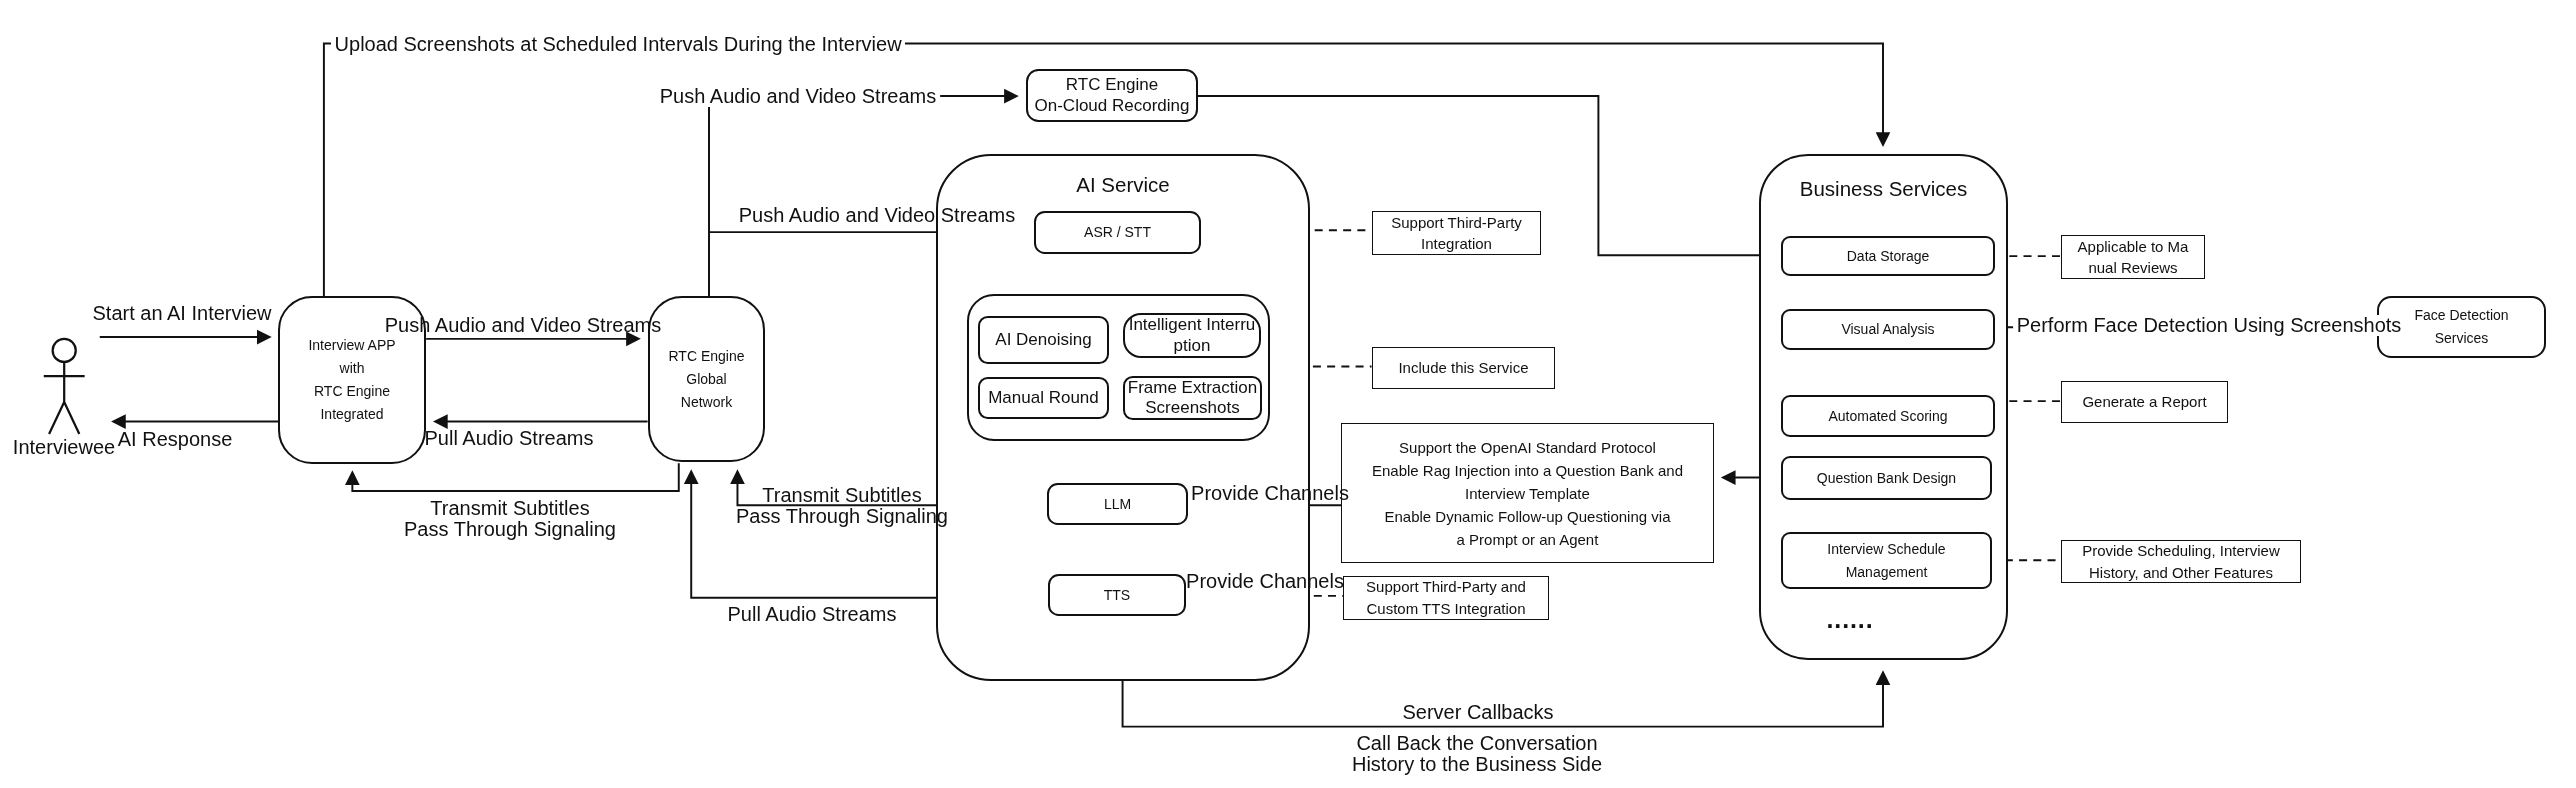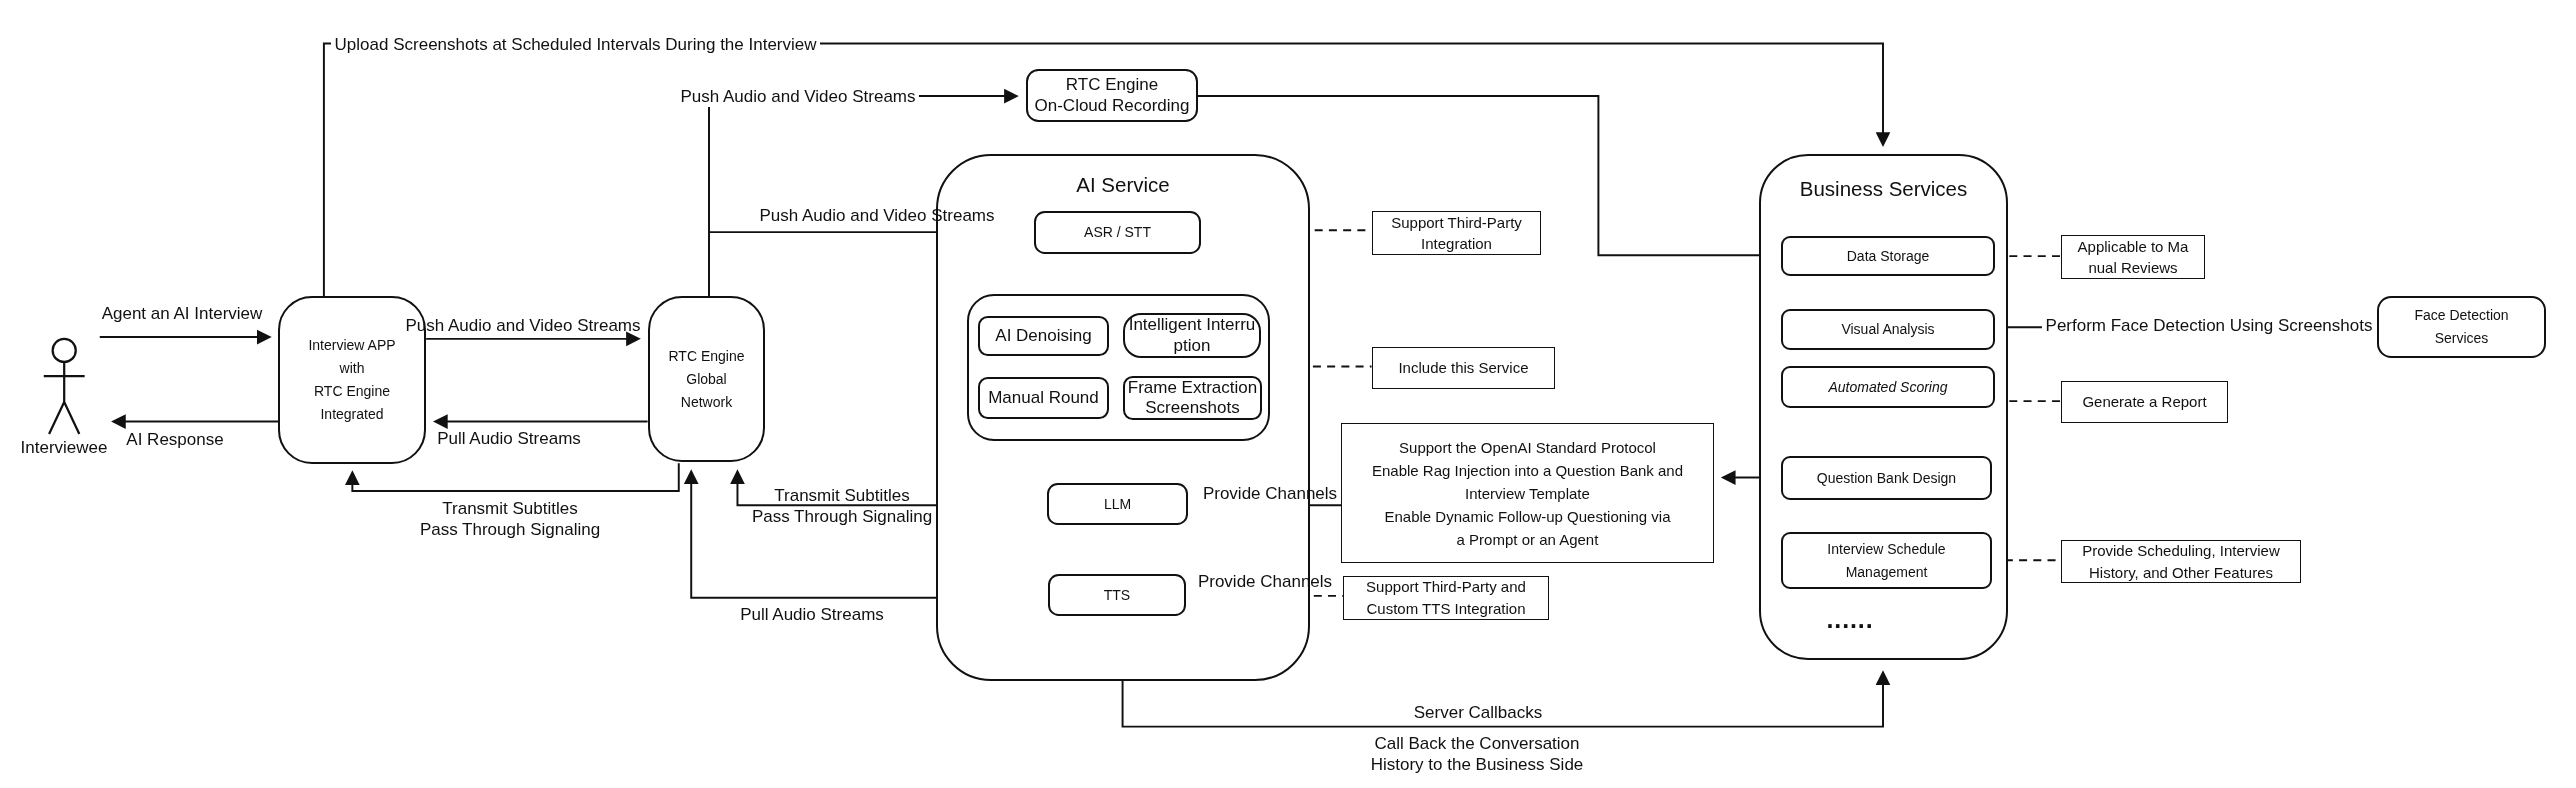--- a/index.html
+++ b/index.html
@@ -20,21 +20,21 @@
   }
   .container-title{
     position:absolute;left:0;right:0;text-align:center;font-size:20.5px;color:#111;
   }
   .ann{
     position:absolute;box-sizing:border-box;border:1.8px solid #111;background:#fff;
     display:flex;flex-direction:column;align-items:center;justify-content:center;
     text-align:center;font-size:15px;line-height:21.3px;
   }
   .elabel{
-    position:absolute;font-size:17px;line-height:21.3px;white-space:nowrap;
+    position:absolute;font-size:20px;line-height:21.3px;white-space:nowrap;
     text-align:center;transform:translateX(-50%);
   }
   .elabel.leftalign{transform:none;text-align:left;}
   .elabel.bg{background:#fff;padding:0 3.6px;}
   .dots{position:absolute;transform:translateX(-50%);font-size:25px;font-weight:bold;letter-spacing:0.9px;}
 </style>
 </head>
 <body>
 
 <div id="canvas">
@@ -103,21 +103,21 @@
 
   <div class="node small" style="left:1026px;top:69px;width:172px;height:53px;border-radius:12.5px;">
     <span>RTC Engine</span>
     <span>On-Cloud Recording</span>
   </div>
 
   <div class="node" style="left:1034px;top:211px;width:167px;height:43px;border-radius:10.7px;">
     <span>ASR / STT</span>
   </div>
 
-  <div class="node small" style="left:978px;top:316px;width:131px;height:40px;border-radius:9.8px;">
+  <div class="node small" style="left:978px;top:316px;width:131px;height:48px;border-radius:9.8px;">
     <span>AI Denoising</span>
   </div>
 
   <div class="node small" style="left:1123px;top:313px;width:138px;height:45px;border-radius:18px;">
     <span>Intelligent Interru</span>
     <span>ption</span>
   </div>
 
   <div class="node small" style="left:978px;top:377px;width:131px;height:42px;border-radius:9.8px;">
     <span>Manual Round</span>
@@ -137,21 +137,21 @@
   </div>
 
   <div class="node" style="left:1781px;top:236px;width:214px;height:40px;border-radius:9px;justify-content:center;">
     <span>Data Storage</span>
   </div>
 
   <div class="node" style="left:1781px;top:309px;width:214px;height:41px;border-radius:9px;">
     <span>Visual Analysis</span>
   </div>
 
-  <div class="node" style="left:1781px;top:366px;width:214px;height:42px;border-radius:9px;font-style:italic;">
+  <div class="node" style="left:1781px;top:395px;width:214px;height:42px;border-radius:9px;">
     <span>Automated Scoring</span>
   </div>
 
   <div class="node" style="left:1781px;top:532px;width:211px;height:57px;border-radius:9px;">
     <span>Interview Schedule</span>
     <span>Management</span>
   </div>
 
   <div class="node" style="left:1781px;top:456px;width:211px;height:44px;border-radius:9px;">
     <span>Question Bank Design</span>
@@ -195,21 +195,21 @@
     <span>Generate a Report</span>
   </div>
 
   <div class="ann" style="left:2061px;top:540px;width:240px;height:43px;">
     <span>Provide Scheduling, Interview</span>
     <span>History, and Other Features</span>
   </div>
 
   <div class="elabel" style="left:64px;top:437px;">Interviewee</div>
 
-  <div class="elabel" style="left:182px;top:303px;">Agent an AI Interview</div>
+  <div class="elabel" style="left:182px;top:303px;">Start an AI Interview</div>
 
   <div class="elabel" style="left:175px;top:429px;">AI Response</div>
 
   <div class="elabel" style="left:523px;top:315px;">Push Audio and Video Streams</div>
 
   <div class="elabel" style="left:509px;top:428px;">Pull Audio Streams</div>
 
   <div class="elabel" style="left:510px;top:498px;">
     <div>Transmit Subtitles</div>
     <div>Pass Through Signaling</div>

